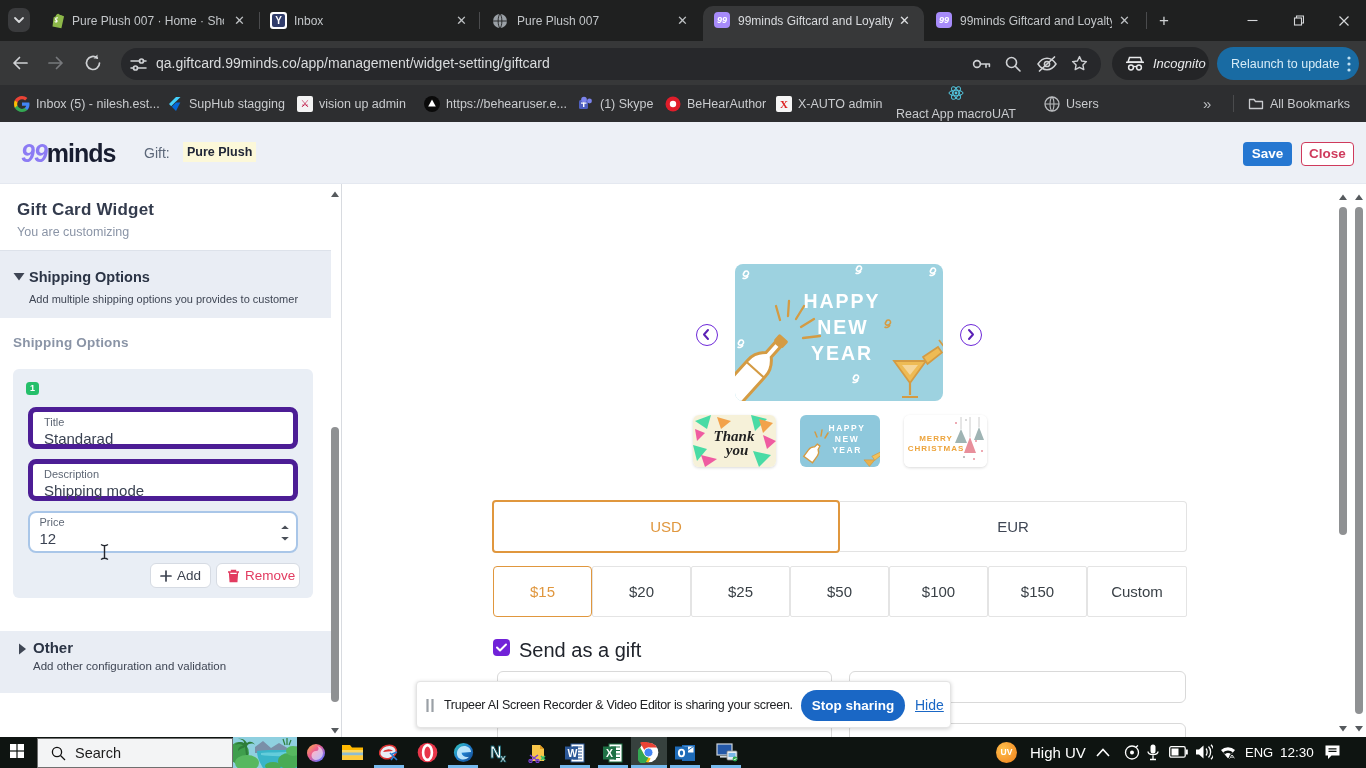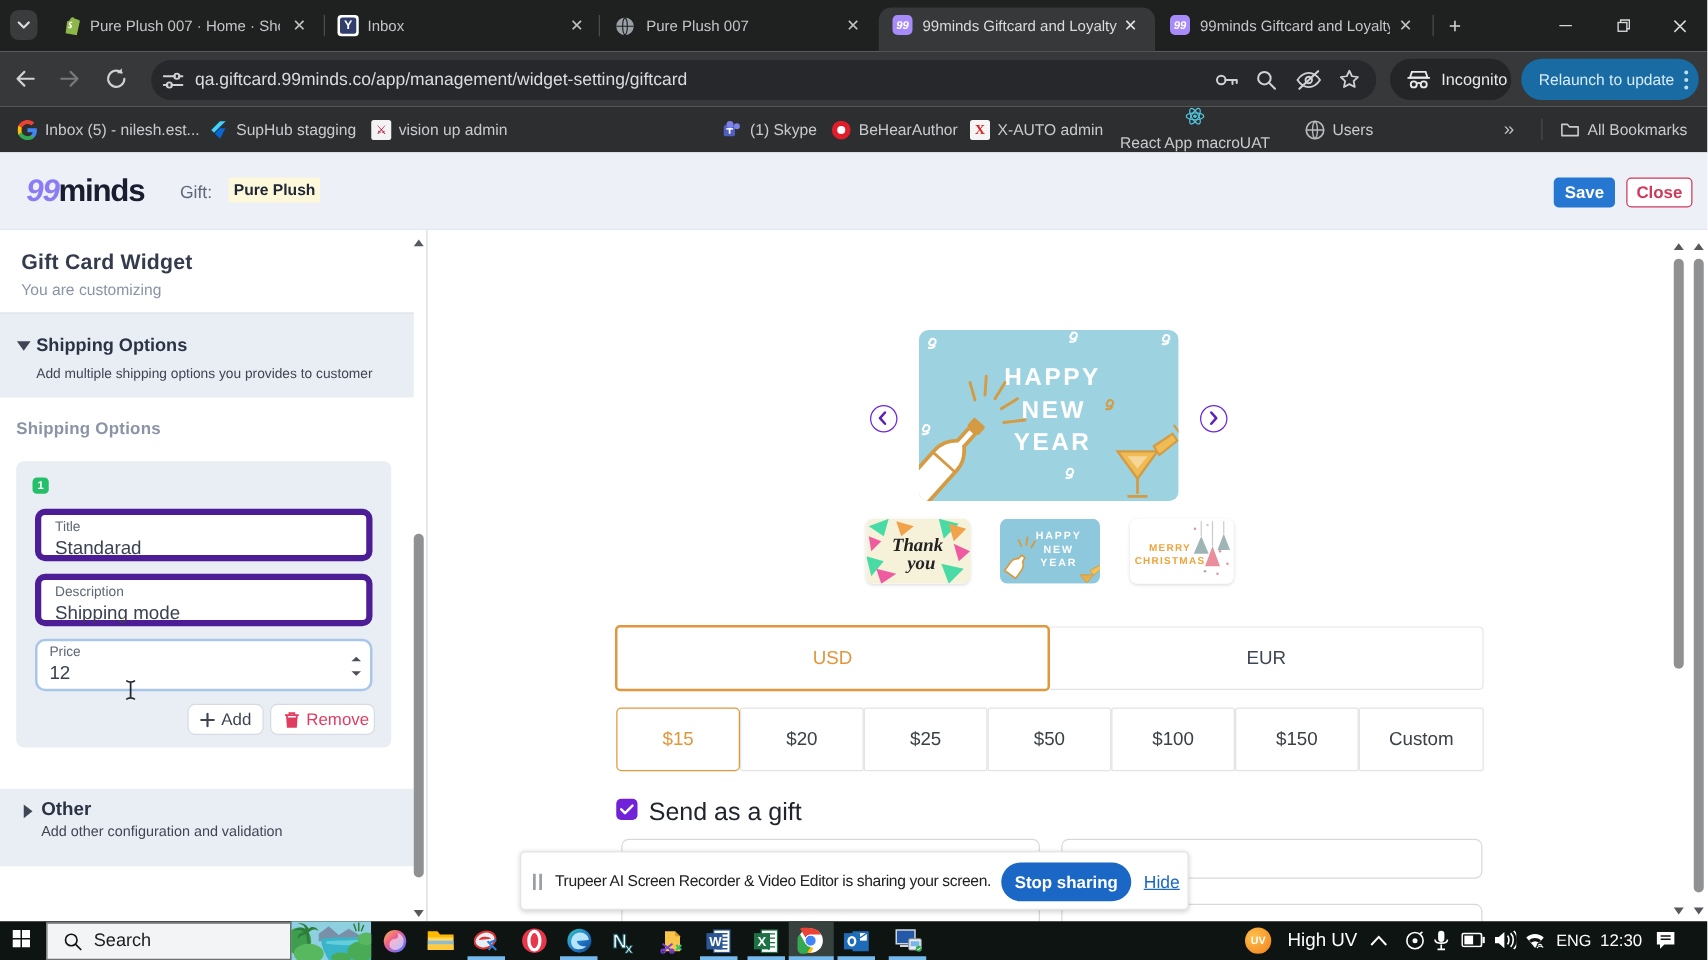--- a/index.html
+++ b/index.html
@@ -13,21 +13,21 @@
   .tab { position:absolute; top:0; height:41px; display:flex; align-items:center; color:#c3c6c9; font-size:12px; }
   .tabsep { position:absolute; top:12px; width:1px; height:17px; background:#4a4b4d; }
   .tabx { color:#bfc2c5; font-size:13px; }
   #activetab { position:absolute; left:703px; top:6px; width:221px; height:35px; background:#373839; border-radius:10px 10px 0 0; }
   .tabtitle { white-space:nowrap; overflow:hidden; }
   .winctl { position:absolute; top:0; height:41px; display:flex; align-items:center; justify-content:center; color:#d6d8da; }
 
   #toolbar { position:absolute; left:0; top:41px; width:1366px; height:44px; background:#373839; }
   #omnibox { position:absolute; left:121px; top:7px; width:980px; height:32px; border-radius:16px; background:#27282b; }
   #omnitext { position:absolute; left:156px; top:14px; font-size:14px; color:#dadcde; }
-  #incogchip { position:absolute; left:1112px; top:6px; width:97px; height:33px; border-radius:17px; background:#242527; color:#e8e9eb; font-size:13px; display:flex; align-items:center; white-space:nowrap; }
+  #incogchip { position:absolute; left:1112px; top:6px; width:97px; height:33px; border-radius:17px; background:#242527; color:#e8e9eb; font-size:13px; display:flex; align-items:center; white-space:nowrap;font-style:italic; }
   #relaunch { position:absolute; left:1217px; top:6px; width:142px; height:33px; border-radius:17px; background:#196ba3; color:#d7ecf7; font-size:12.5px; display:flex; align-items:center; white-space:nowrap; }
 
   #bookmarksbar { position:absolute; left:0; top:85px; width:1366px; height:37px; background:#2d2e30; }
   .bm { position:absolute; top:0; height:37px; display:flex; align-items:center; gap:6px; color:#c9cbce; font-size:12.5px; white-space:nowrap; }
   .bmico { width:16px; height:16px; flex:0 0 16px; }
 
   
   #page { position:absolute; left:0; top:122px; width:1366px; height:615px; background:#fff; }
   #appheader { position:absolute; left:0; top:0; width:1366px; height:62px; background:#edf0f6; border-bottom:1px solid #e4e8f0; }
   #logo { position:absolute; left:21px; top:17px; font-size:25px; font-weight:bold; letter-spacing:-1px; color:#181d30; }
@@ -197,20 +197,27 @@
     <div class="bm" style="left:167px;">
       <svg class="bmico" viewBox="0 0 16 16">
           <path d="M9 1 L2 8 l2.2 2.2 L13.5 1z" fill="#44d1fd"></path>
           <path d="M9 15 L4.8 10.8 9 6.5 13.3 6.5z" fill="#0468d7"></path>
         </svg>
       <span>SupHub stagging</span>
     </div>
     <div class="bm" style="left:297px;">
       <div class="bmico" style="background:#f3f3f3;border-radius:2px;display:flex;align-items:center;justify-content:center;color:#b03;font-size:10px;">⚔</div>
       <span>vision up admin</span>
+    </div>
+    <div class="bm" style="left:424px;">
+      <svg class="bmico" viewBox="0 0 16 16">
+          <circle cx="8" cy="8" r="8" fill="#0a0a0a"></circle>
+          <path d="M8 3.5 l3.8 7 h-7.6z" fill="#fff"></path>
+        </svg>
+      <span>https://behearuser.e...</span>
     </div>
     <div class="bm" style="left:578px;">
       <svg class="bmico" viewBox="0 0 16 16">
           <rect x="1" y="4" width="9" height="9" rx="1.5" fill="#4e5fbf"></rect>
           <circle cx="11.5" cy="5" r="2.4" fill="#7b83eb"></circle>
           <circle cx="6" cy="3.5" r="2.8" fill="#7b83eb"></circle>
           <rect x="3" y="6.5" width="5.5" height="1.2" fill="#fff"></rect>
           <rect x="5" y="6.5" width="1.4" height="4.5" fill="#fff"></rect>
         </svg>
       <span>(1) Skype</span>

